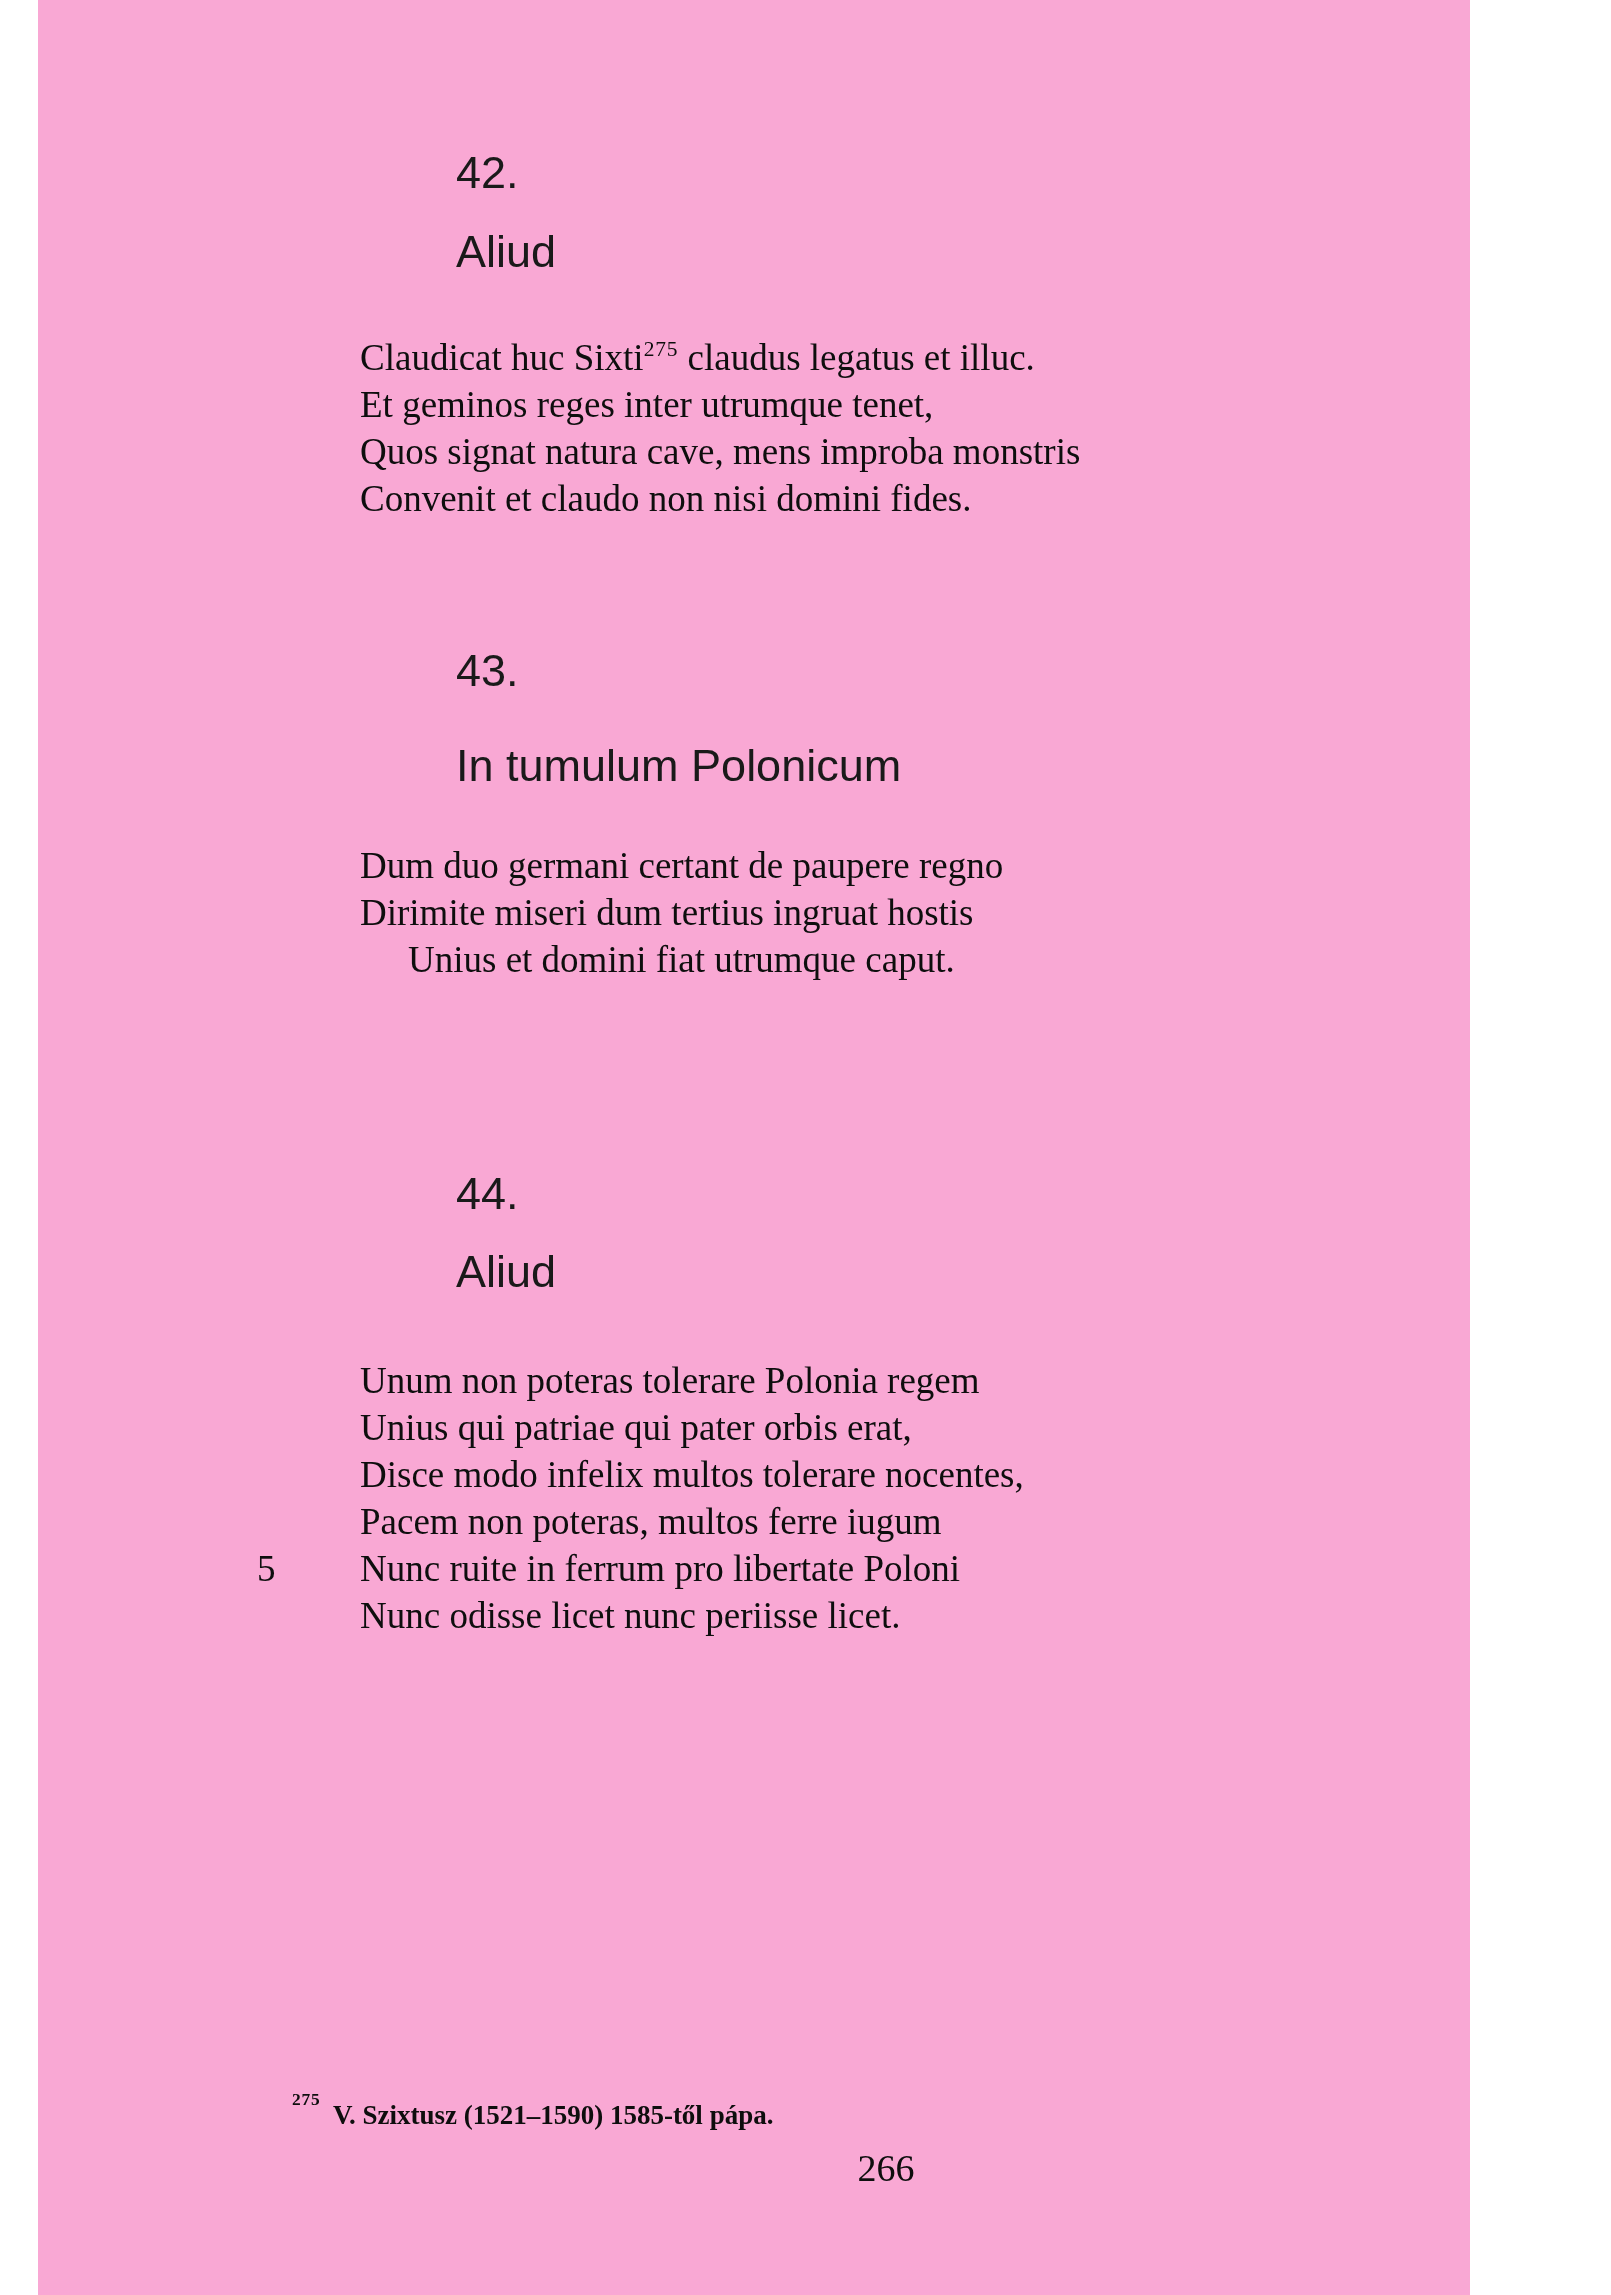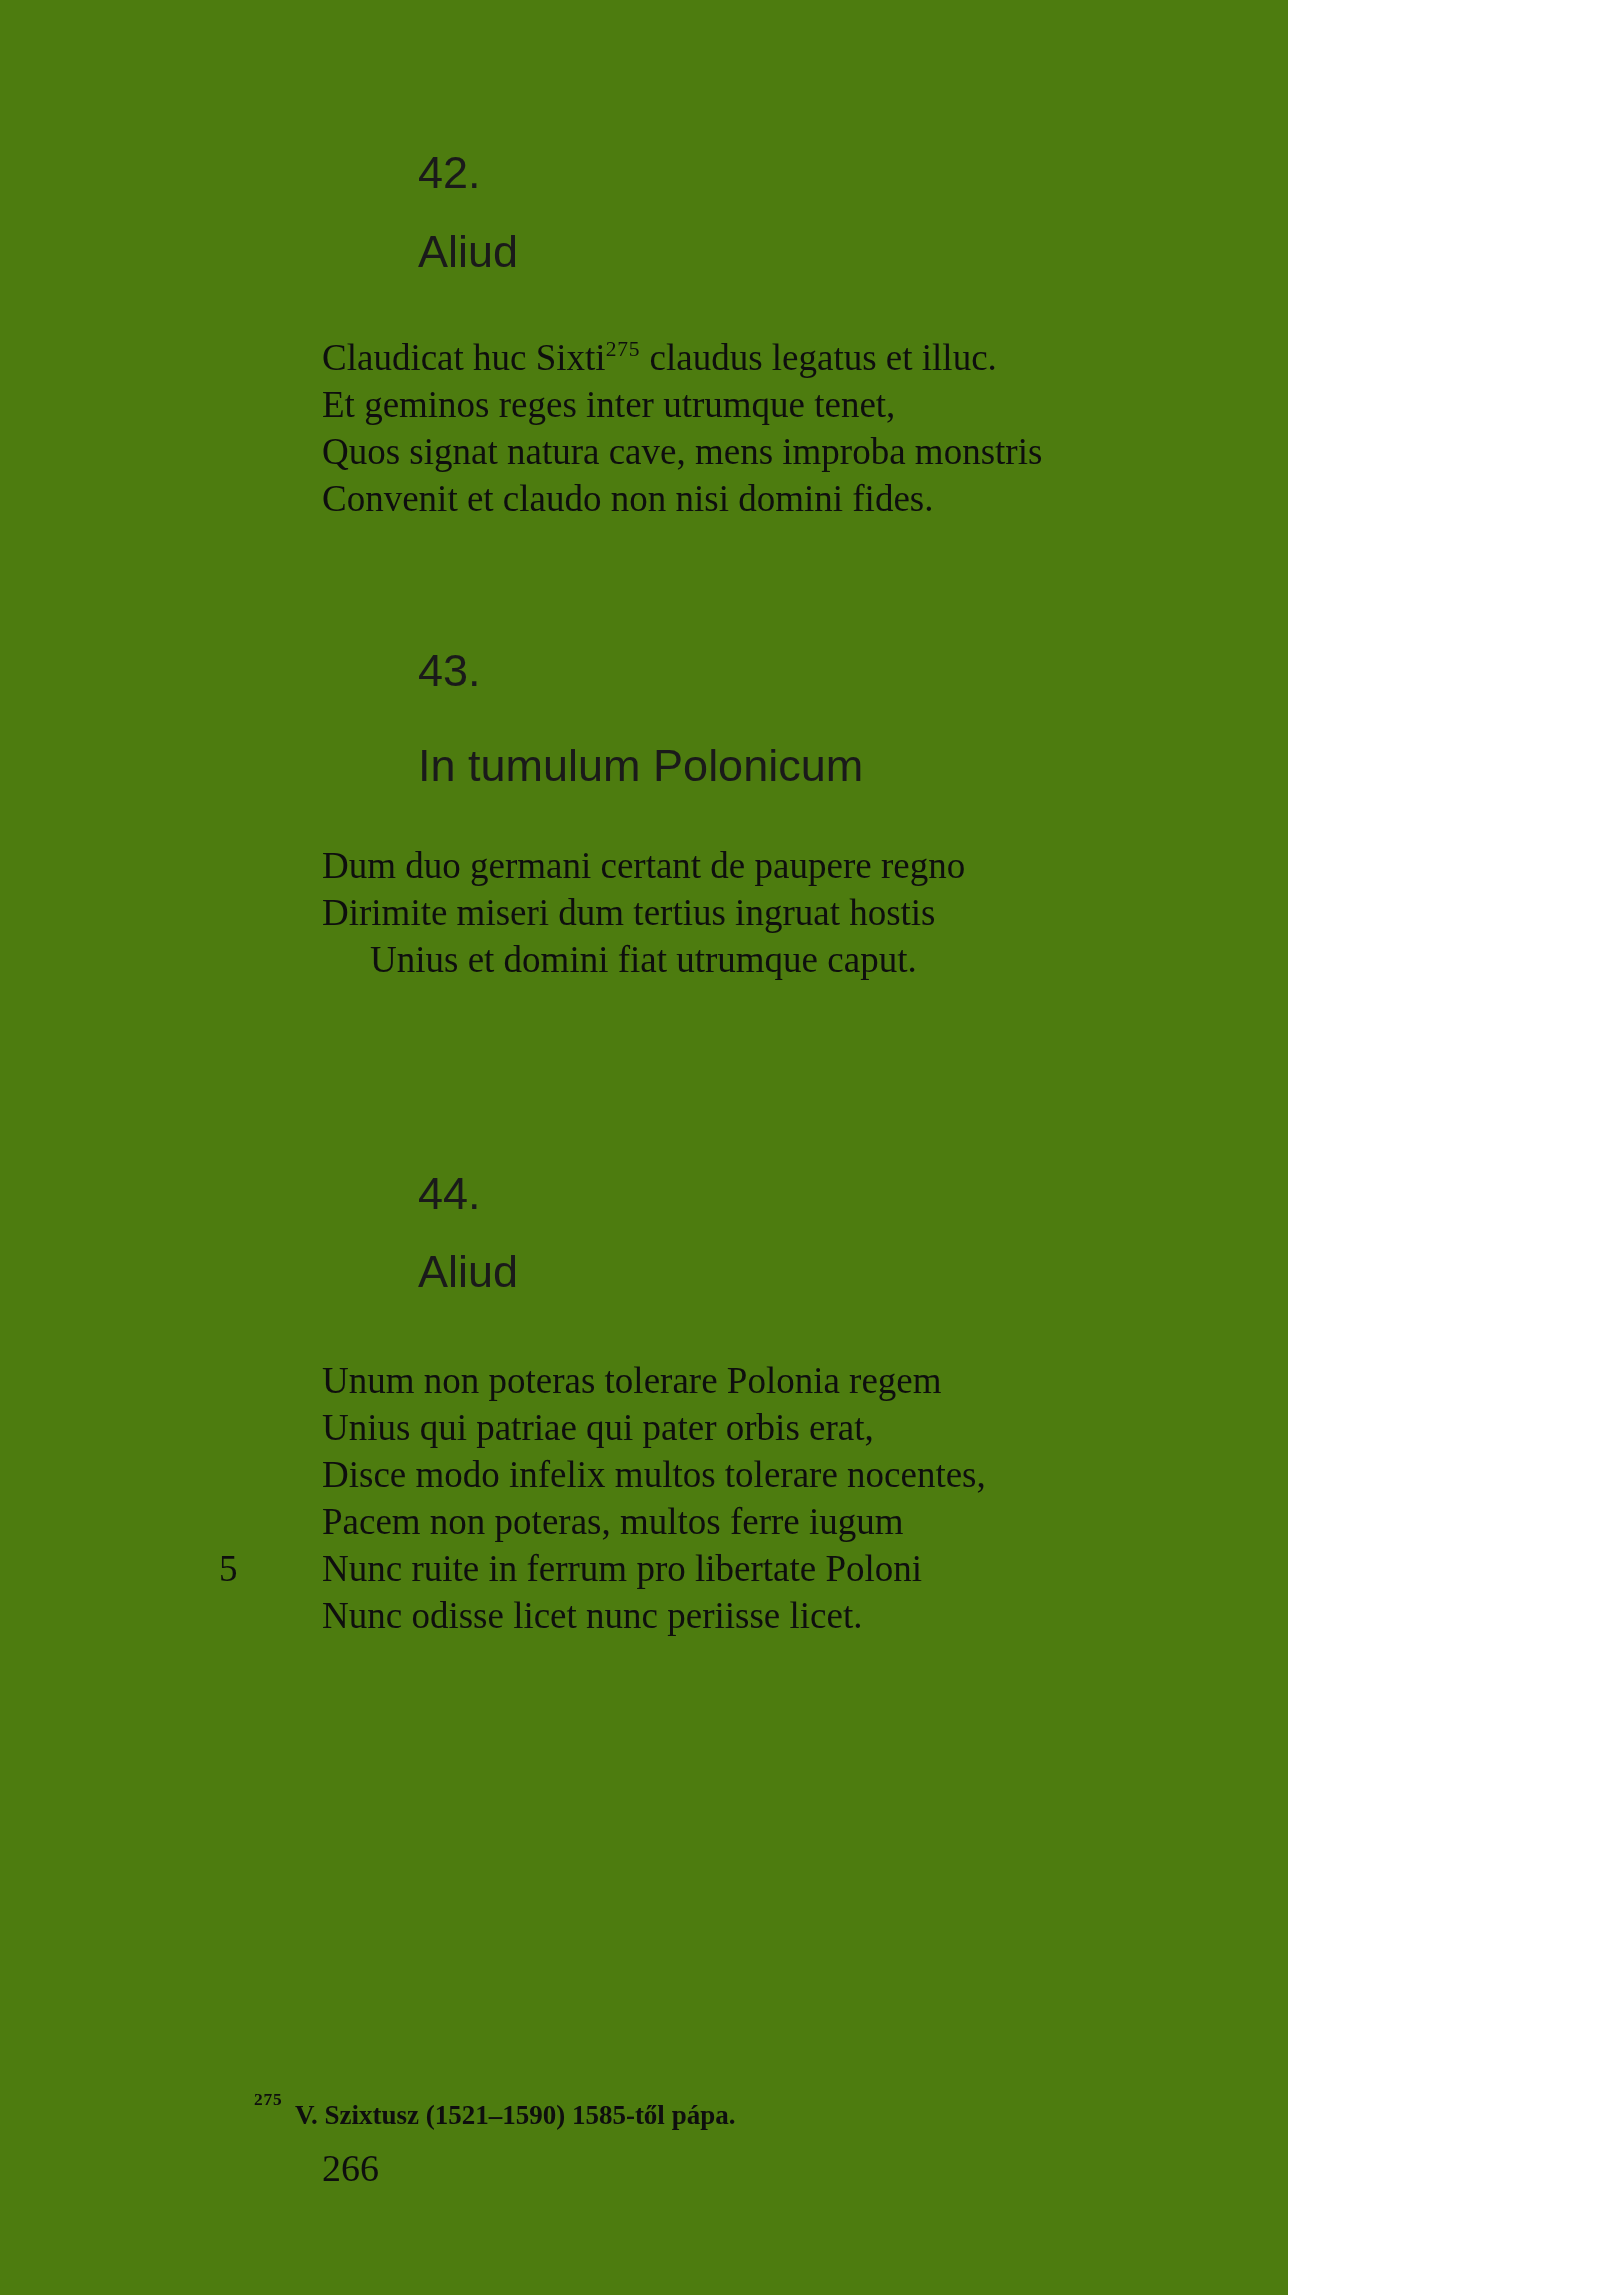--- a/index.html
+++ b/index.html
@@ -1,23 +1,24 @@
 <!DOCTYPE html>
 <html style="font-size:13.2px"><head>
 <meta charset="utf-8">
 <style>
   html, body { margin: 0; padding: 0; background: #ffffff; }
   .page {
     position: relative;
-    width: 1288px;
+    width: 1432px;
     height: 2295px;
-    background: #4d7c0f;
+    background: #f9a8d4;
     font-family: "Liberation Serif", serif;
     color: #0e0e0e;
     overflow: hidden;
+    margin-left: 38px;
   }
   .heading-num, .heading-title {
     position: absolute;
     left: 418px;
     font-family: "Liberation Sans", sans-serif;
     font-weight: 300;
     font-size: 45px;
     line-height: 53px;
     color: #1a1a1a;
     white-space: pre;
@@ -75,20 +76,21 @@
     position: relative;
     top: -9px;
     margin-right: 12.4px;
     letter-spacing: 0.8px;
   }
   .folio {
     position: absolute;
     left: 322px;
     width: 1052px;
     top: 2148px;
+    text-align: center;
     font-size: 38px;
     line-height: 41px;
     color: #0e0e0e;
   }
 </style>
 </head>
 <body>
 
 <div class="page">
 

